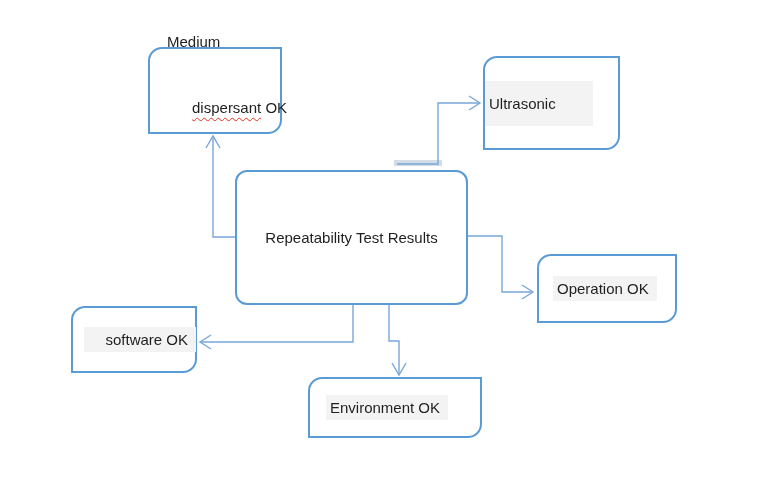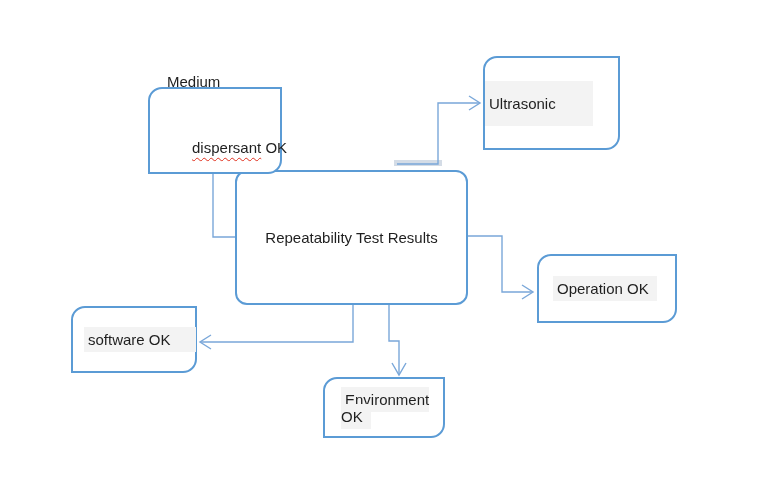--- a/index.html
+++ b/index.html
@@ -34,42 +34,43 @@
     border: 2px solid var(--box-border, #5b9bd5);
     color: var(--text, #1f1f1f);
     font-size: 15px;
     display: flex;
     flex-direction: column;
     justify-content: center;
   }
   .corner-fold { border-radius: 14px 0 14px 0; }
   #node-medium {
     left: 148px; top: 47px; width: 134px; height: 87px;
-    padding-left: 17px; line-height: 33px; margin-top: 40px;
+    padding-left: 17px; line-height: 33px;
   }
   #node-ultrasonic {
     left: 483px; top: 56px; width: 137px; height: 94px;
     line-height: 37px;
   }
   #node-central {
     left: 235px; top: 170px; width: 233px; height: 135px;
     border-radius: 12px;
     align-items: center;
     text-align: center;
   }
   #node-operation {
     left: 537px; top: 254px; width: 140px; height: 69px;
     padding-left: 14px;
   }
   #node-software {
     left: 71px; top: 306px; width: 126px; height: 67px;
     padding-left: 11px;
+    text-align: right;
   }
   #node-environment {
-    left: 323px; top: 377px; width: 122px; height: 61px;
+    left: 308px; top: 377px; width: 174px; height: 61px;
     padding-left: 16px;
   }
   .hl {
     background: var(--highlight, #f3f3f3);
     padding: 4px 8px 4px 4px;
   }
   .hl.block { display: inline-block; }
   #node-ultrasonic .l1 .hl { min-width: 96px; }
   #node-ultrasonic .l2 .hl { min-width: 100px; }
   #node-software .hl { min-width: 100px; }

